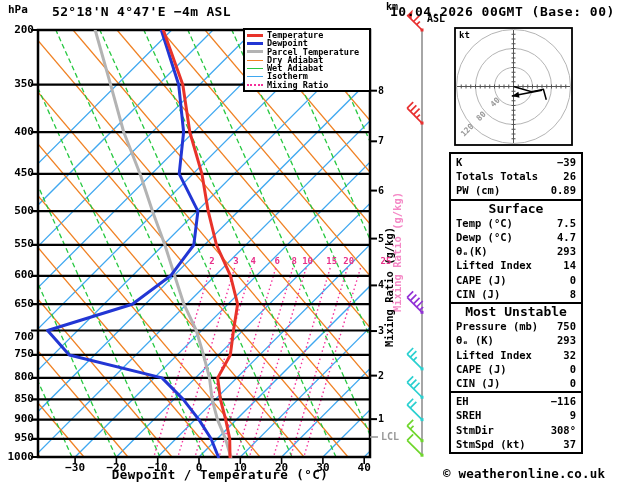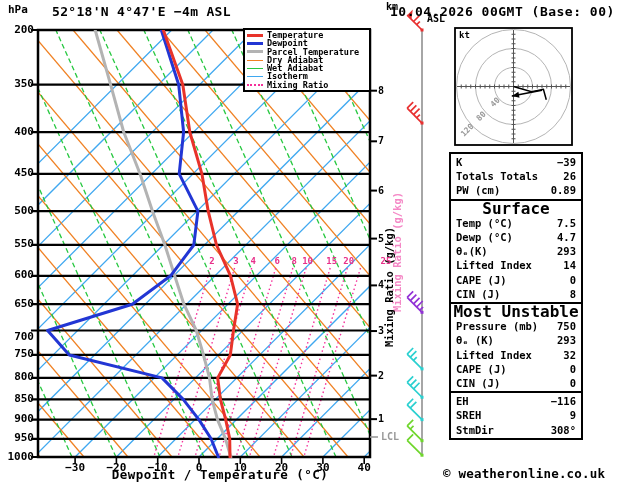--- a/index.html
+++ b/index.html
@@ -23,21 +23,21 @@
   #ktlab{left:459px;top:30px;font-size:9px;}
   #legend{position:absolute;left:243px;top:28px;width:128px;background:#fff;
           border:2px solid #000;box-sizing:border-box;padding:1px 2px;}
   .lg-row{display:flex;align-items:center;gap:4px;height:8.3px;}
   .lg-line{width:16px;flex:0 0 16px;}
   .lg-txt{font-size:8.5px;line-height:8.3px;}
   #stats{position:absolute;left:449px;top:152px;width:134px;background:#fff;
          border:2px solid #000;box-sizing:border-box;}
   .sec{border-top:2px solid #000;padding:1px 0;}
   .sec:first-child{border-top:none;}
-  .sec-h{text-align:center;font-size:16px;line-height:14.2px;}
+  .sec-h{text-align:center;font-size:13px;line-height:14.2px;}
   .srow{display:flex;justify-content:space-between;padding:0 5px;font-size:10.5px;line-height:14.2px;}
   #footer{left:443px;top:466px;font-size:12.5px;letter-spacing:.2px;}
 </style>
 </head>
 <body>
 
 <div id="app">
   <svg id="chart" width="629" height="486">
       <defs>
         <clipPath id="pc">
@@ -397,16 +397,20 @@
           <span>−116</span>
         </div>
         <div class="srow">
           <span>SREH</span>
           <span>9</span>
         </div>
         <div class="srow">
           <span>StmDir</span>
           <span>308°</span>
         </div>
+        <div class="srow">
+          <span>StmSpd (kt)</span>
+          <span>37</span>
+        </div>
       </div>
     </div>
   <div class="lab" id="footer">© weatheronline.co.uk</div>
 </div>
 
 </body></html>

